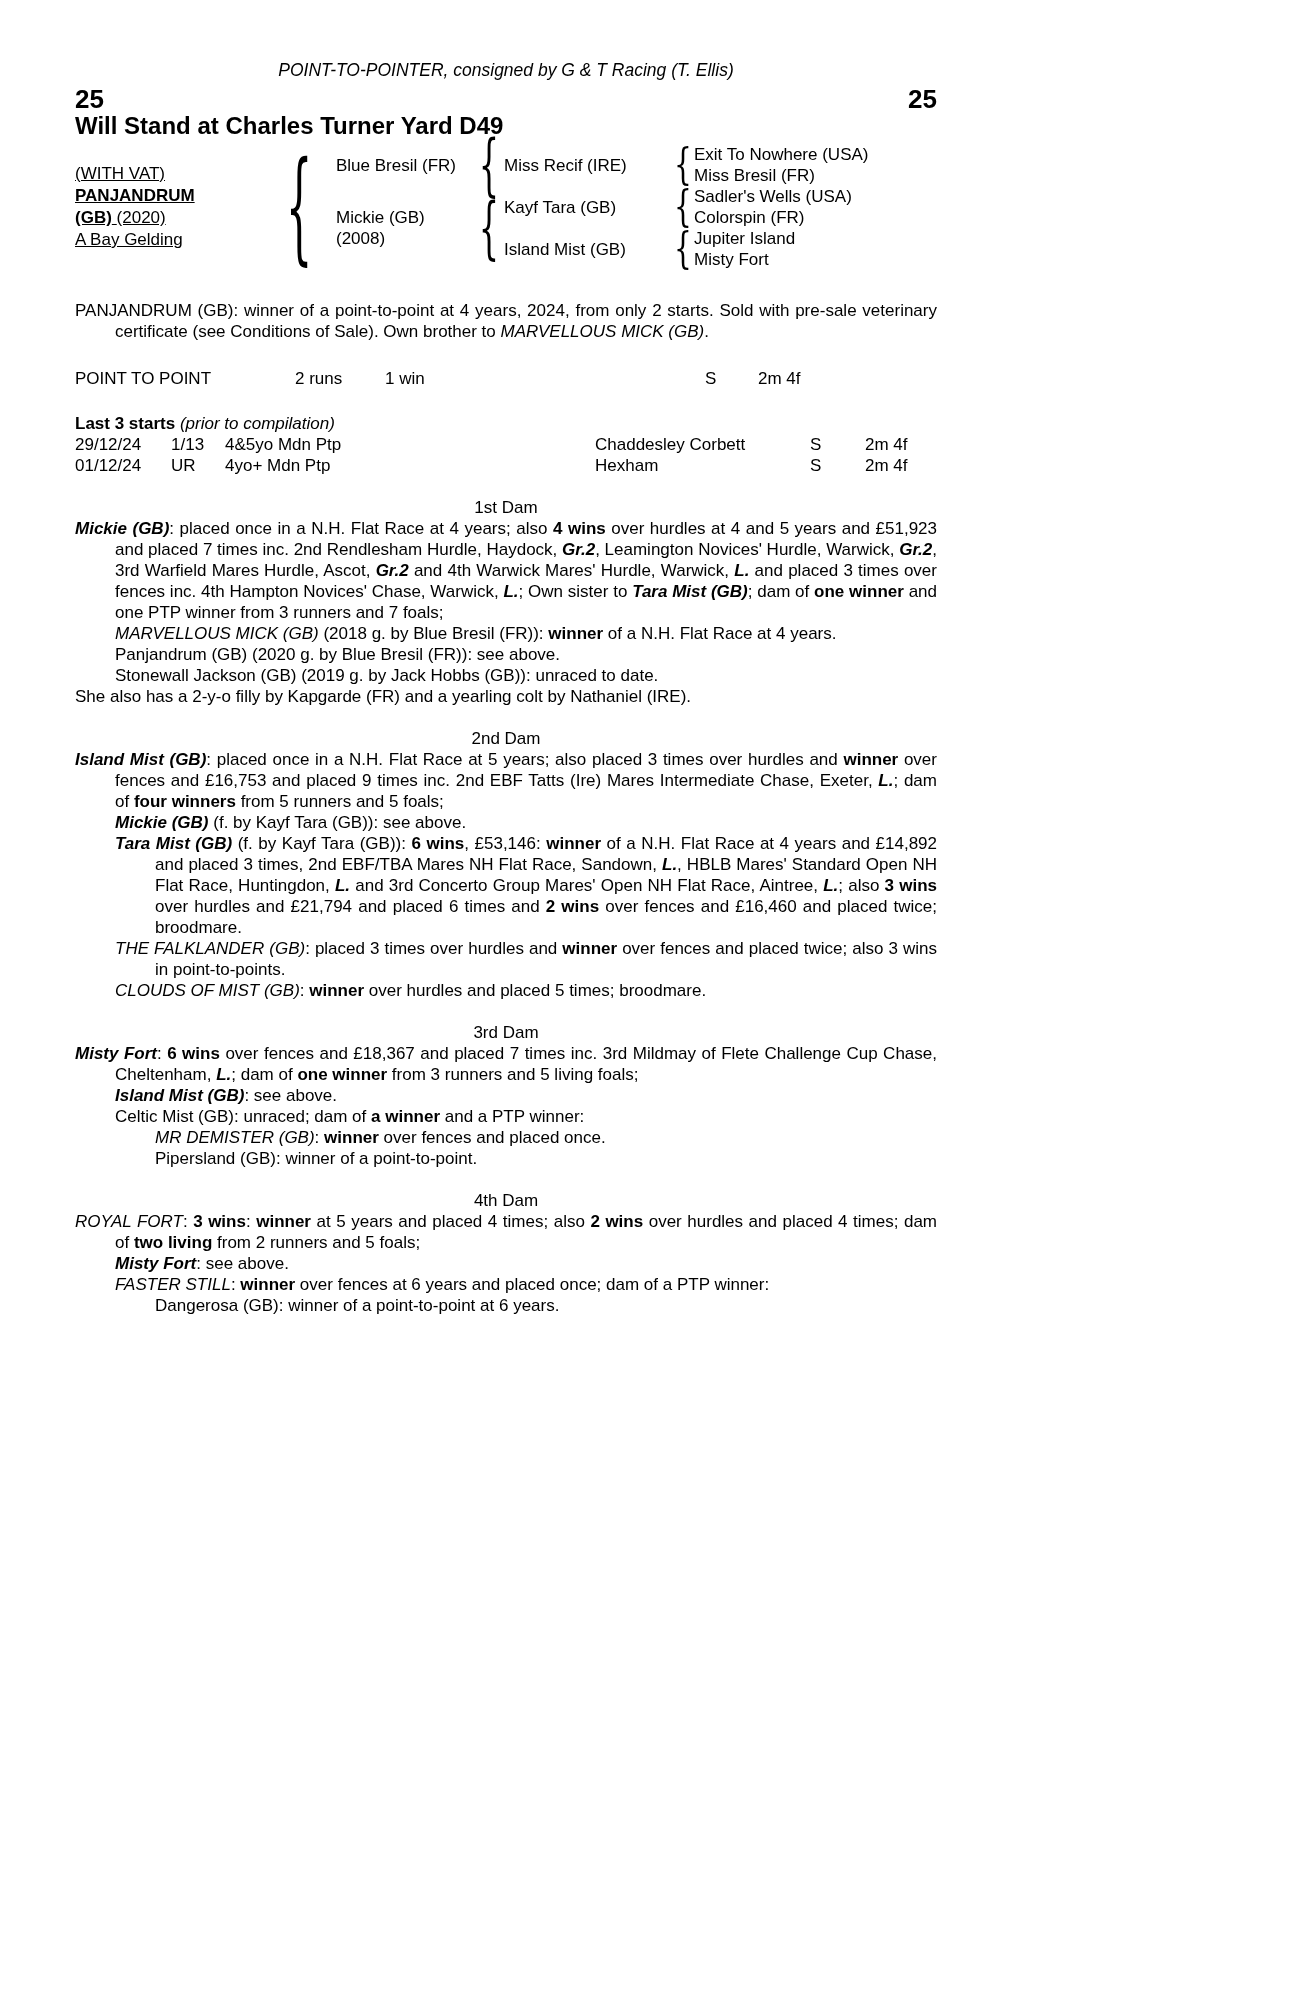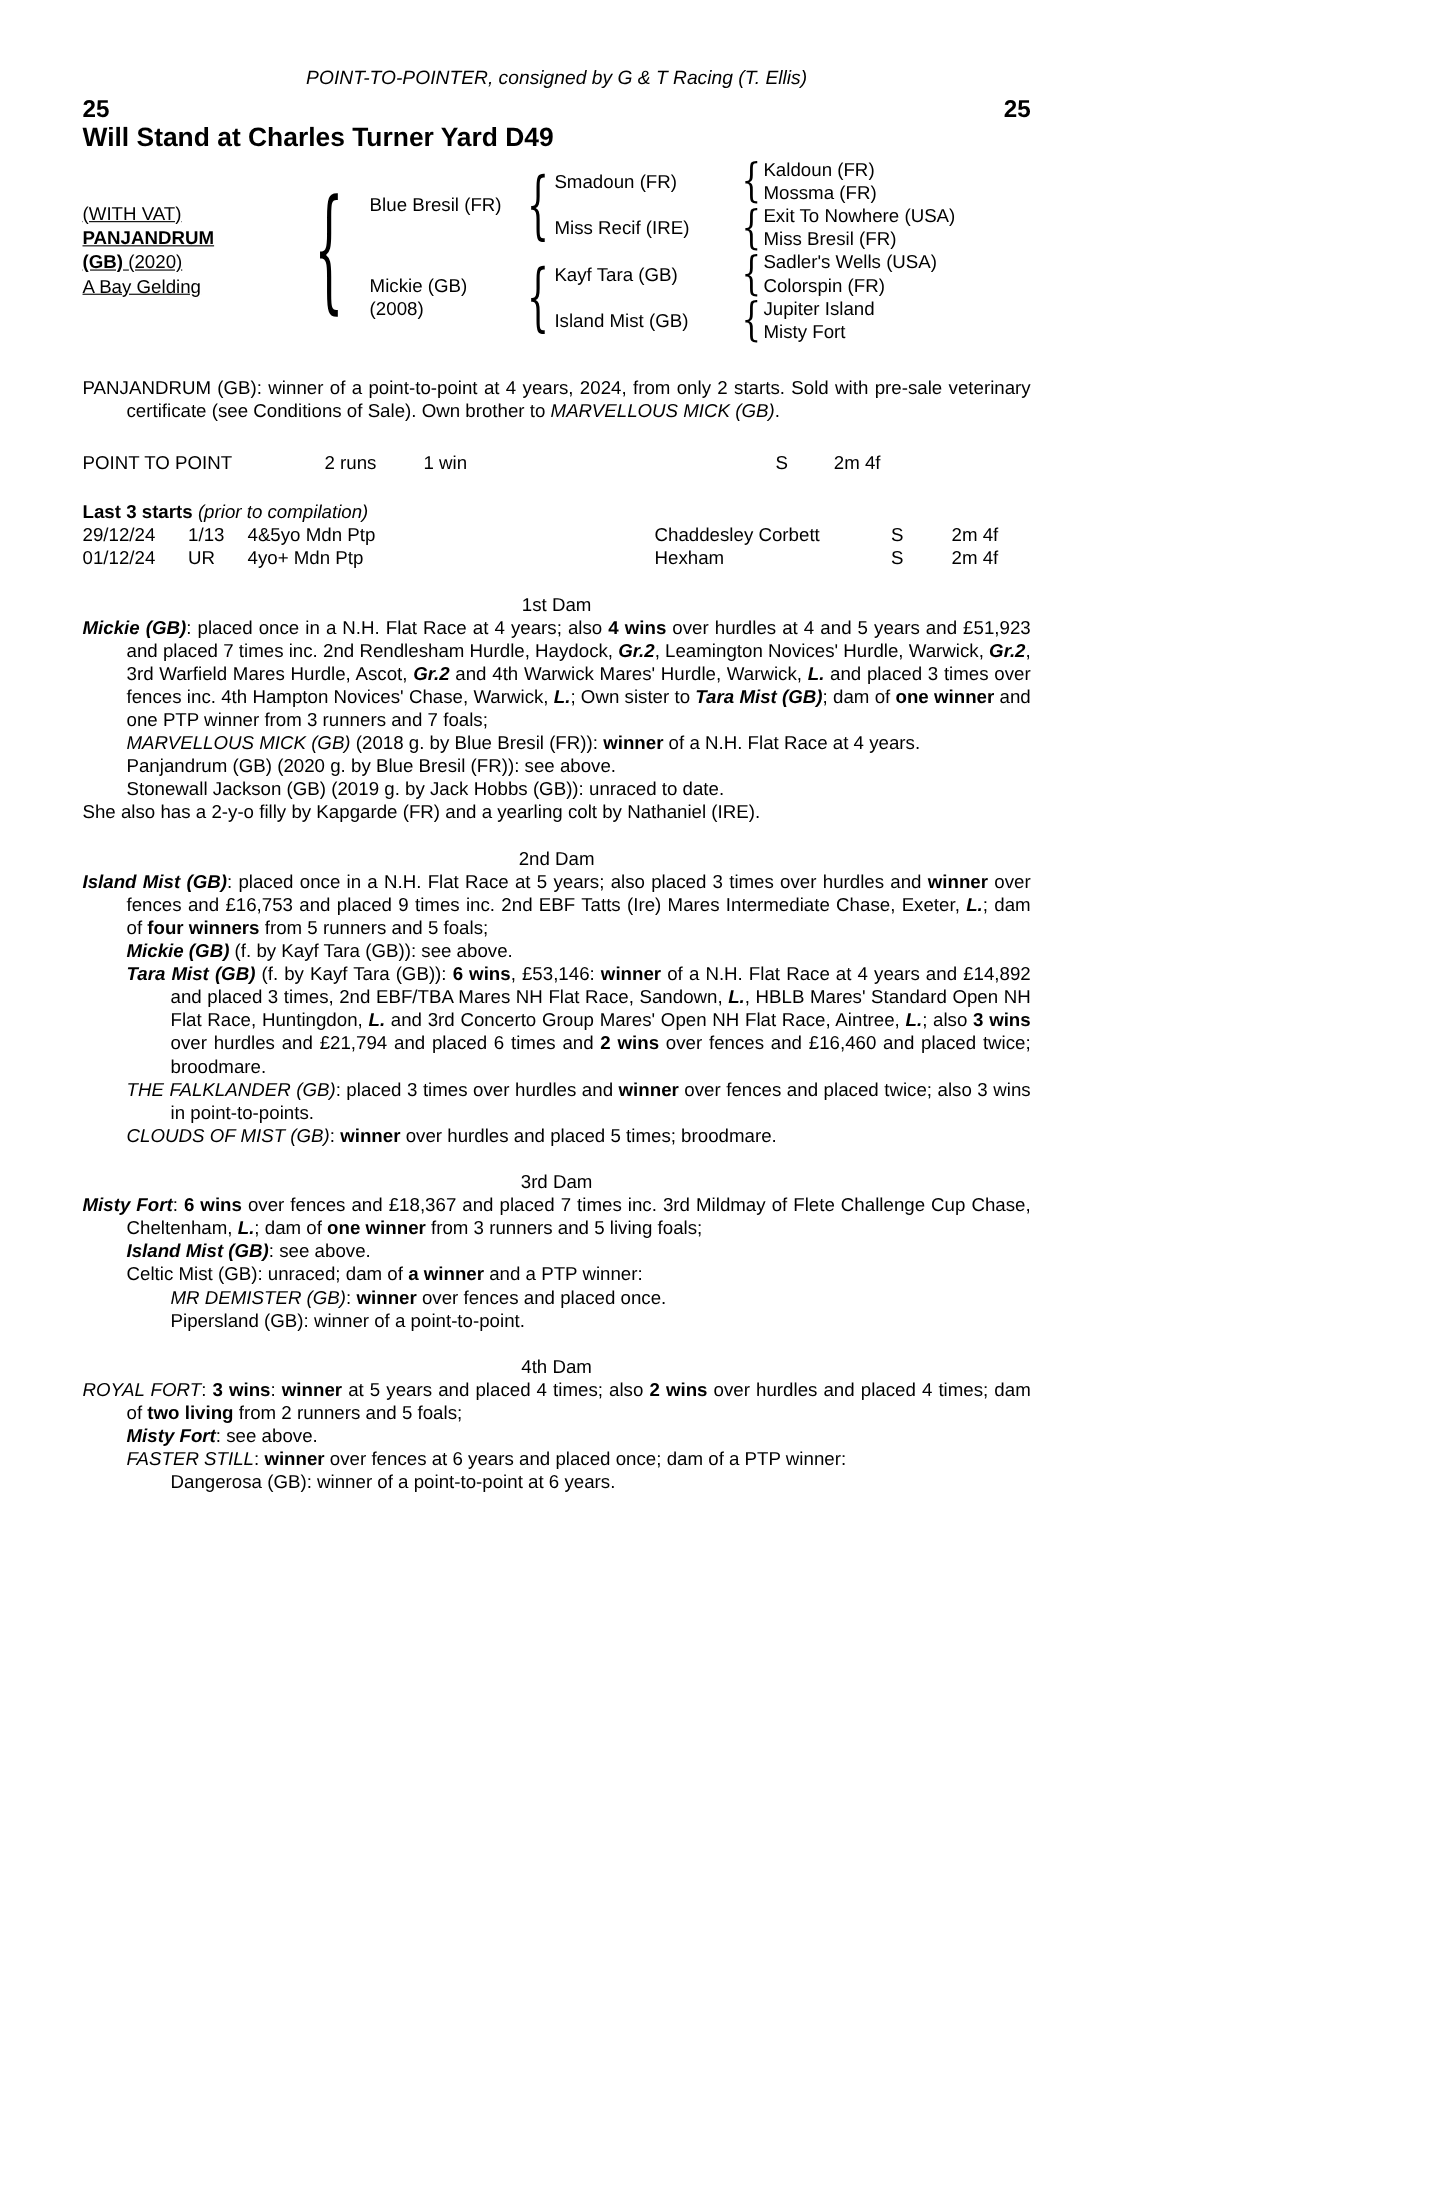--- a/index.html
+++ b/index.html
@@ -8,21 +8,21 @@
     font-family:"Liberation Sans", sans-serif;
     color:#000;
     font-size:17px;
     line-height:21px;
     overflow:hidden;
   }
   .content { width:862px; margin:60px 0 0 75px; }
 
   .consignor { text-align:center; font-style:italic; font-size:17.5px; }
   .lot-row { display:flex; justify-content:space-between; margin-top:3px; }
-  .lot { font-size:22px; font-weight:bold; line-height:30px; }
+  .lot { font-size:26px; font-weight:bold; line-height:30px; }
   .stand-line { font-weight:bold; font-size:24px; margin-top:1px; }
 
   
   .pedigree { display:flex; align-items:center; margin-top:8px; }
   .horse-block { width:213px; line-height:22px;text-decoration:underline; }
   .horse-name { font-weight:bold; }
   .b { font-weight:bold; }
   .gen1-col { display:flex; flex-direction:column; }
   .gen1-group { display:flex; align-items:center; }
   .gen1-name { width:168px; padding-left:26px; }
@@ -92,28 +92,20 @@
     </div>
 
     <div class="brace brace-big"></div>
 
     <div class="gen1-col">
 
       <div class="gen1-group">
         <div class="gen1-name">Blue Bresil (FR)</div>
         <div class="brace brace-med"></div>
         <div class="gen2-col">
-          <div class="gen2-group">
-            <div class="gen2-name">Smadoun (FR)</div>
-            <div class="brace brace-sm"></div>
-            <div class="gen3-col">
-              <div class="gen3-line">Kaldoun (FR)</div>
-              <div class="gen3-line">Mossma (FR)</div>
-            </div>
-          </div>
           <div class="gen2-group">
             <div class="gen2-name">Miss Recif (IRE)</div>
             <div class="brace brace-sm"></div>
             <div class="gen3-col">
               <div class="gen3-line">Exit To Nowhere (USA)</div>
               <div class="gen3-line">Miss Bresil (FR)</div>
             </div>
           </div>
         </div>
       </div>

